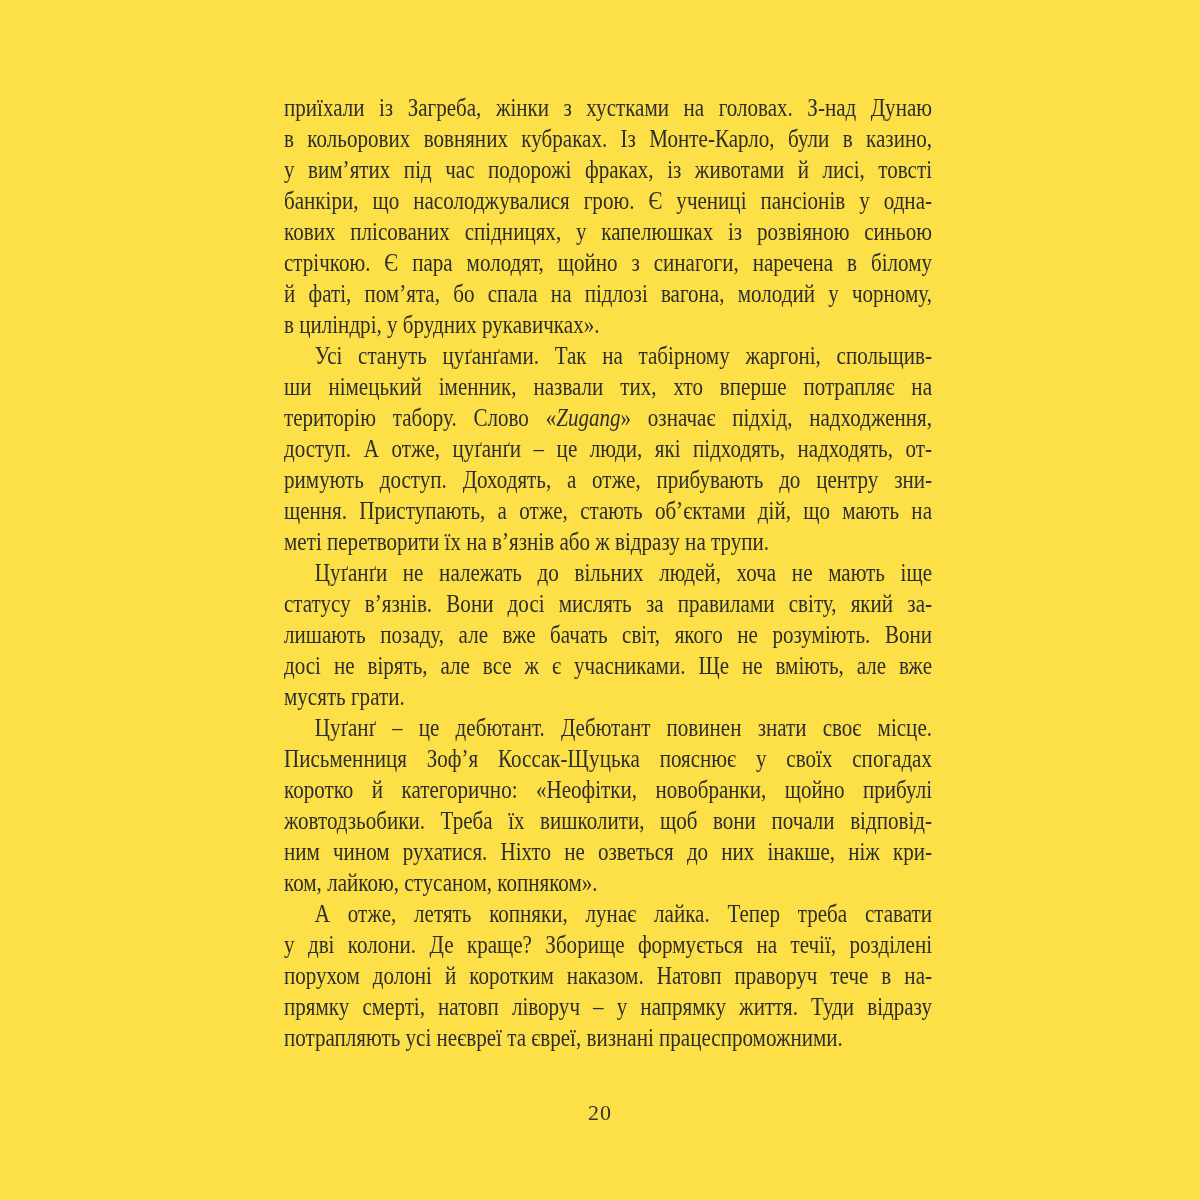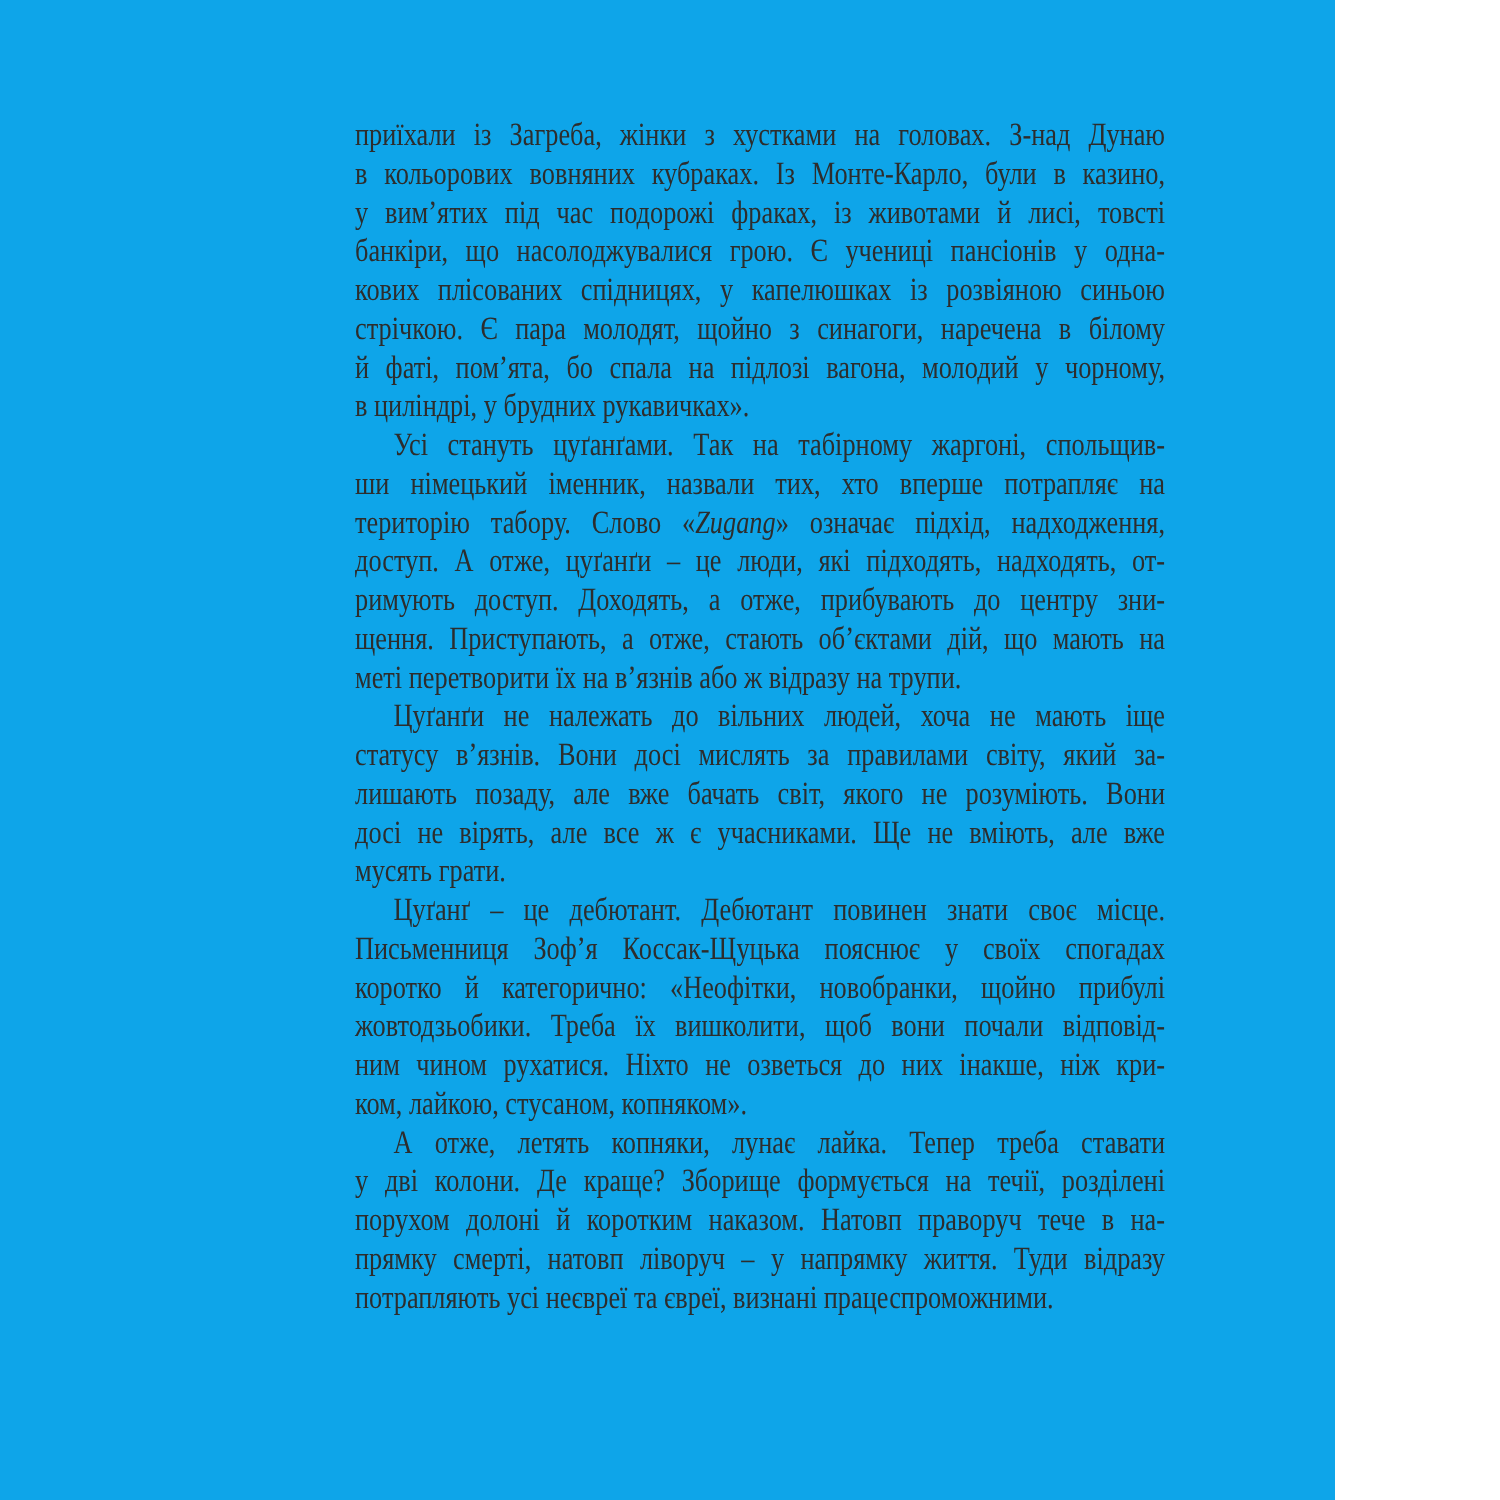--- a/index.html
+++ b/index.html
@@ -5,23 +5,23 @@
   html, body {
     margin: 0;
     padding: 0;
     width: 1200px;
     height: 1200px;
     background: #ffffff;
     overflow: hidden;
   }
   .book-page {
     position: relative;
-    width: 1068px;
+    width: 1200px;
     height: 1200px;
-    background: #0ea5e9;
+    background: #fde047;
     font-family: "Liberation Serif", "DejaVu Serif", serif;
     color: #2d2d2d;
   }
   
   .text-block {
     position: absolute;
     left: 284px;
     top: 92px;
     width: 800px;
     transform: scaleX(0.81);
@@ -103,14 +103,15 @@
     <div class="paragraph">
       <div class="line indent">А отже, летять копняки, лунає лайка. Тепер треба ставати</div>
       <div class="line">у дві колони. Де краще? Зборище формується на течії, розділені</div>
       <div class="line">порухом долоні й коротким наказом. Натовп праворуч тече в на-</div>
       <div class="line">прямку смерті, натовп ліворуч – у напрямку життя. Туди відразу</div>
       <div class="line end">потрапляють усі неєвреї та євреї, визнані працеспроможними.</div>
     </div>
 
   </div>
 
+  <div class="page-number">20</div>
 
 </div>
 
 </body></html>

